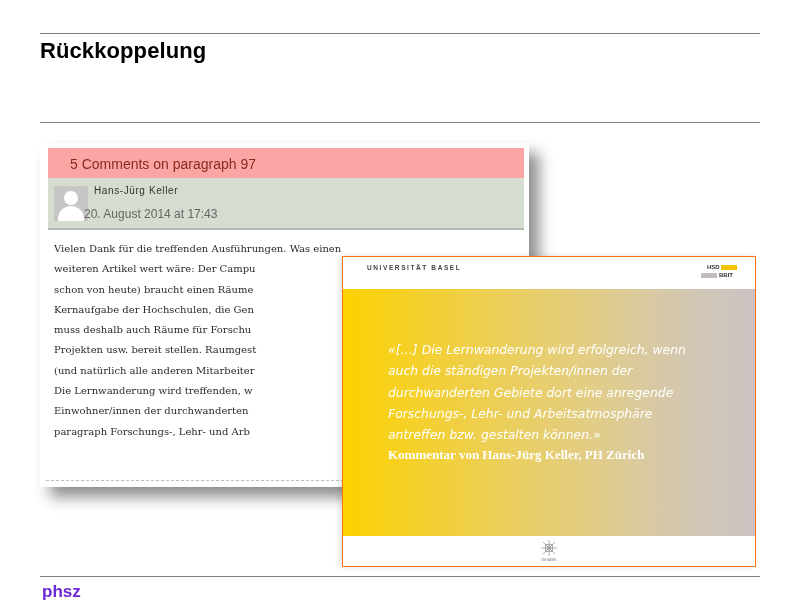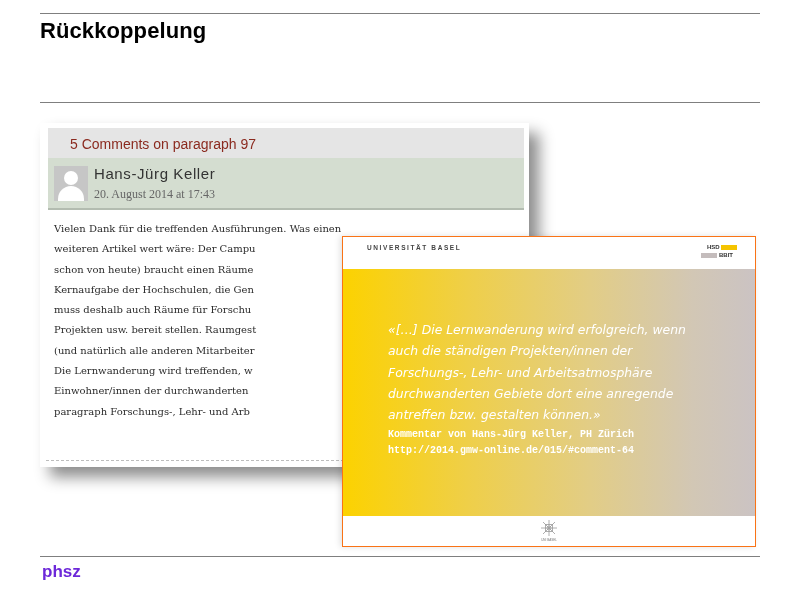--- a/index.html
+++ b/index.html
@@ -9,20 +9,21 @@
       height: 600px;
       background: #ffffff;
       overflow: hidden;
       font-family: "Liberation Sans", sans-serif;
     }
     .slide {
       position: relative;
       width: 800px;
       height: 540px;
       background: #ffffff;
+      margin-top: 20px;
     }
     .rule {
       position: absolute;
       left: 40px;
       width: 720px;
       height: 0;
       border-top: 1.5px solid #7f7f7f;
     }
     .rule.top { top: 13px; }
     .rule.mid { top: 102px; }
@@ -58,21 +59,21 @@
       background: #ffffff;
       box-shadow: 10px 10px 14px rgba(0,0,0,0.45);
       overflow: hidden;
     }
     .comment-head {
       position: absolute;
       left: 8px;
       top: 5px;
       width: 476px;
       height: 30px;
-      background: #e5e5e5;
+      background: #fca5a5;
     }
     .comment-count {
       position: absolute;
       left: 22px;
       top: 8px;
       font-family: "Liberation Sans", sans-serif;
       font-size: 14px;
       color: #8b2a1f;
     }
     .author-band {
@@ -109,29 +110,29 @@
       width: 26px;
       height: 22px;
       border-radius: 13px 13px 0 0;
       background: #ffffff;
     }
     .author-name {
       position: absolute;
       left: 46px;
       top: 7px;
       font-family: "Liberation Sans", sans-serif;
-      font-size: 15px;
+      font-size: 10px;
       letter-spacing: 0.6px;
       color: #333333;
     }
     .author-date {
       position: absolute;
-      left: 46px;
+      left: 36px;
       top: 29px;
-      font-family: Liberation Serif, serif;
+      font-family: Liberation Sans, sans-serif;
       font-size: 12px;
       color: #666666;
     }
     .comment-body {
       position: absolute;
       left: 14px;
       top: 96px;
       width: 470px;
       font-family: "DejaVu Serif", serif;
       font-size: 10px;
@@ -237,22 +238,22 @@
       font-size: 12.4px;
       line-height: 21.3px;
       color: #ffffff;
       white-space: nowrap;
     }
     .quote-text .line { display: block; }
     .quote-attrib {
       position: absolute;
       left: 45px;
       top: 158px;
-      font-family: Liberation Mono, monospace;
-      font-size: 10px;
+      font-family: Liberation Serif, serif;
+      font-size: 13px;
       line-height: 16px;
       font-weight: bold;
       color: #ffffff;
       white-space: nowrap;
     }
     .quote-attrib .line { display: block; }
     .quote-footer {
       position: absolute;
       left: 0;
       top: 279px;
@@ -320,27 +321,26 @@
         <span class="hsd-label">HSD</span>
         <span class="hsd-bar"></span>
         <span class="bbit-bar"></span>
         <span class="bbit-label">BBIT</span>
       </div>
     </div>
     <div class="quote-gradient">
       <div class="quote-text">
         <span class="line">«[…] Die Lernwanderung wird erfolgreich, wenn</span>
         <span class="line">auch die ständigen Projekten/innen der</span>
+        <span class="line">durchwanderten Gebiete dort eine anregende</span>
         <span class="line">Forschungs-, Lehr-  und Arbeitsatmosphäre</span>
-        <span class="line">durchwanderten Gebiete dort eine anregende</span>
         <span class="line">antreffen bzw. gestalten können.»</span>
       </div>
       <div class="quote-attrib">
         <span class="line">Kommentar von Hans-Jürg Keller, PH Zürich</span>
-        <span class="line">http://2014.gmw-online.de/015/#comment-64</span>
       </div>
     </div>
     <div class="quote-footer">
       <div class="emblem">
         <svg width="20" height="20" viewBox="0 0 20 20">
           <g stroke="#9a9a9a" stroke-width="0.8" fill="none">
             <line x1="10" y1="2" x2="10" y2="18"></line>
             <line x1="2" y1="10" x2="18" y2="10"></line>
             <line x1="4" y1="4" x2="16" y2="16"></line>
             <line x1="16" y1="4" x2="4" y2="16"></line>

